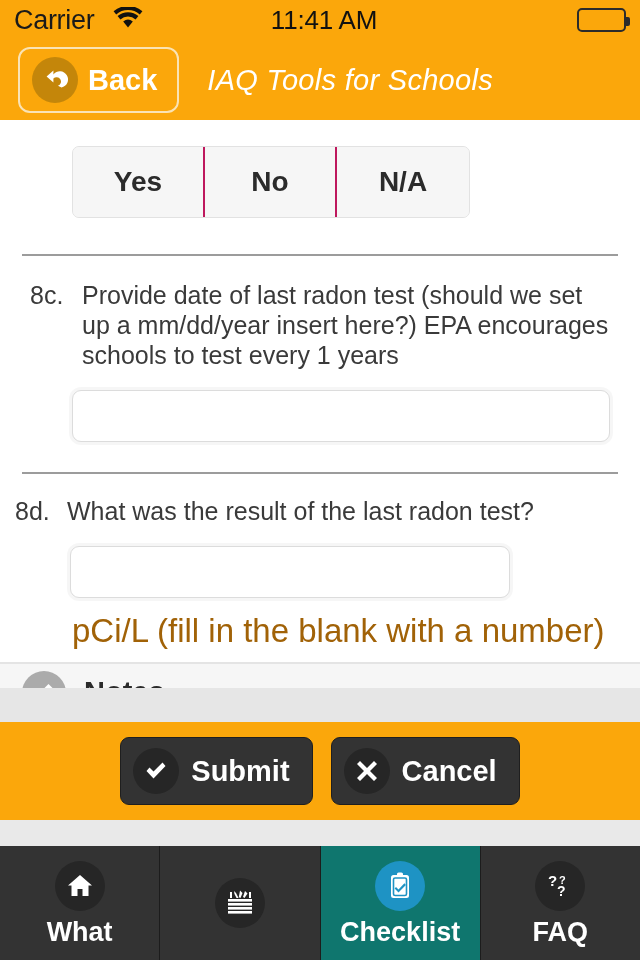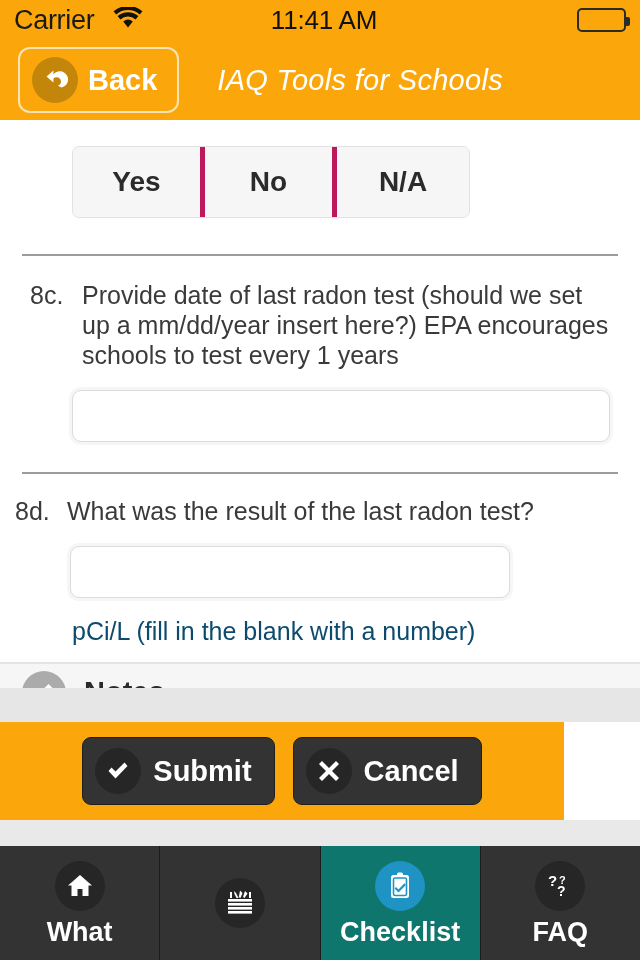--- a/index.html
+++ b/index.html
@@ -122,21 +122,21 @@
     justify-content: center;
     flex: none;
   }
   .back-label {
     font-size: 29px;
     font-weight: bold;
     color: #ffffff;
     line-height: 1;
   }
   .nav-title {
-    margin-left: 26px;
+    margin-left: 16px;
     font-size: 29px;
     font-style: italic;
     color: #ffffff;
     letter-spacing: 0.3px;
     line-height: 1;
   }
 
   
   .content {
     position: absolute;
@@ -160,21 +160,21 @@
   .seg-cell {
     width: 132px;
     height: 70px;
     display: flex;
     align-items: center;
     justify-content: center;
     font-size: 28px;
     font-weight: bold;
     color: #2b2b2b;
     background: #f6f6f6;
-    border-right: 5px solid #be185d;
+    border-right: 2px solid #be185d;
     box-sizing: border-box;
     cursor: pointer;
   }
   .seg-cell:last-child { border-right: none; }
 
   .hr {
     position: absolute;
     left: 22px;
     width: 596px;
     height: 2px;
@@ -204,22 +204,22 @@
     background: #ffffff;
     border: 1px solid #dcdcdc;
     border-radius: 9px;
     box-sizing: border-box;
     box-shadow: 0 0 0 3px rgba(0,0,0,0.035);
     cursor: text;
   }
 
   .unit-label {
     position: absolute;
-    font-size: 25px;
-    color: #0c4a6e;
+    font-size: 33px;
+    color: #a16207;
     line-height: 30px;
   }
 
   
   .notes-sep {
     position: absolute;
     left: 0;
     top: 542px;
     width: 640px;
     height: 2px;
@@ -265,21 +265,21 @@
     top: 688px; left: 0;
     width: 640px;
     height: 34px;
     background: #e6e6e6;
   }
 
   
   .action-bar {
     position: absolute;
     top: 722px; left: 0;
-    width: 564px;
+    width: 640px;
     height: 98px;
     background: #FBA70B;
     display: flex;
     align-items: center;
     justify-content: center;
     gap: 18px;
   }
   .action-btn {
     display: flex;
     align-items: center;

